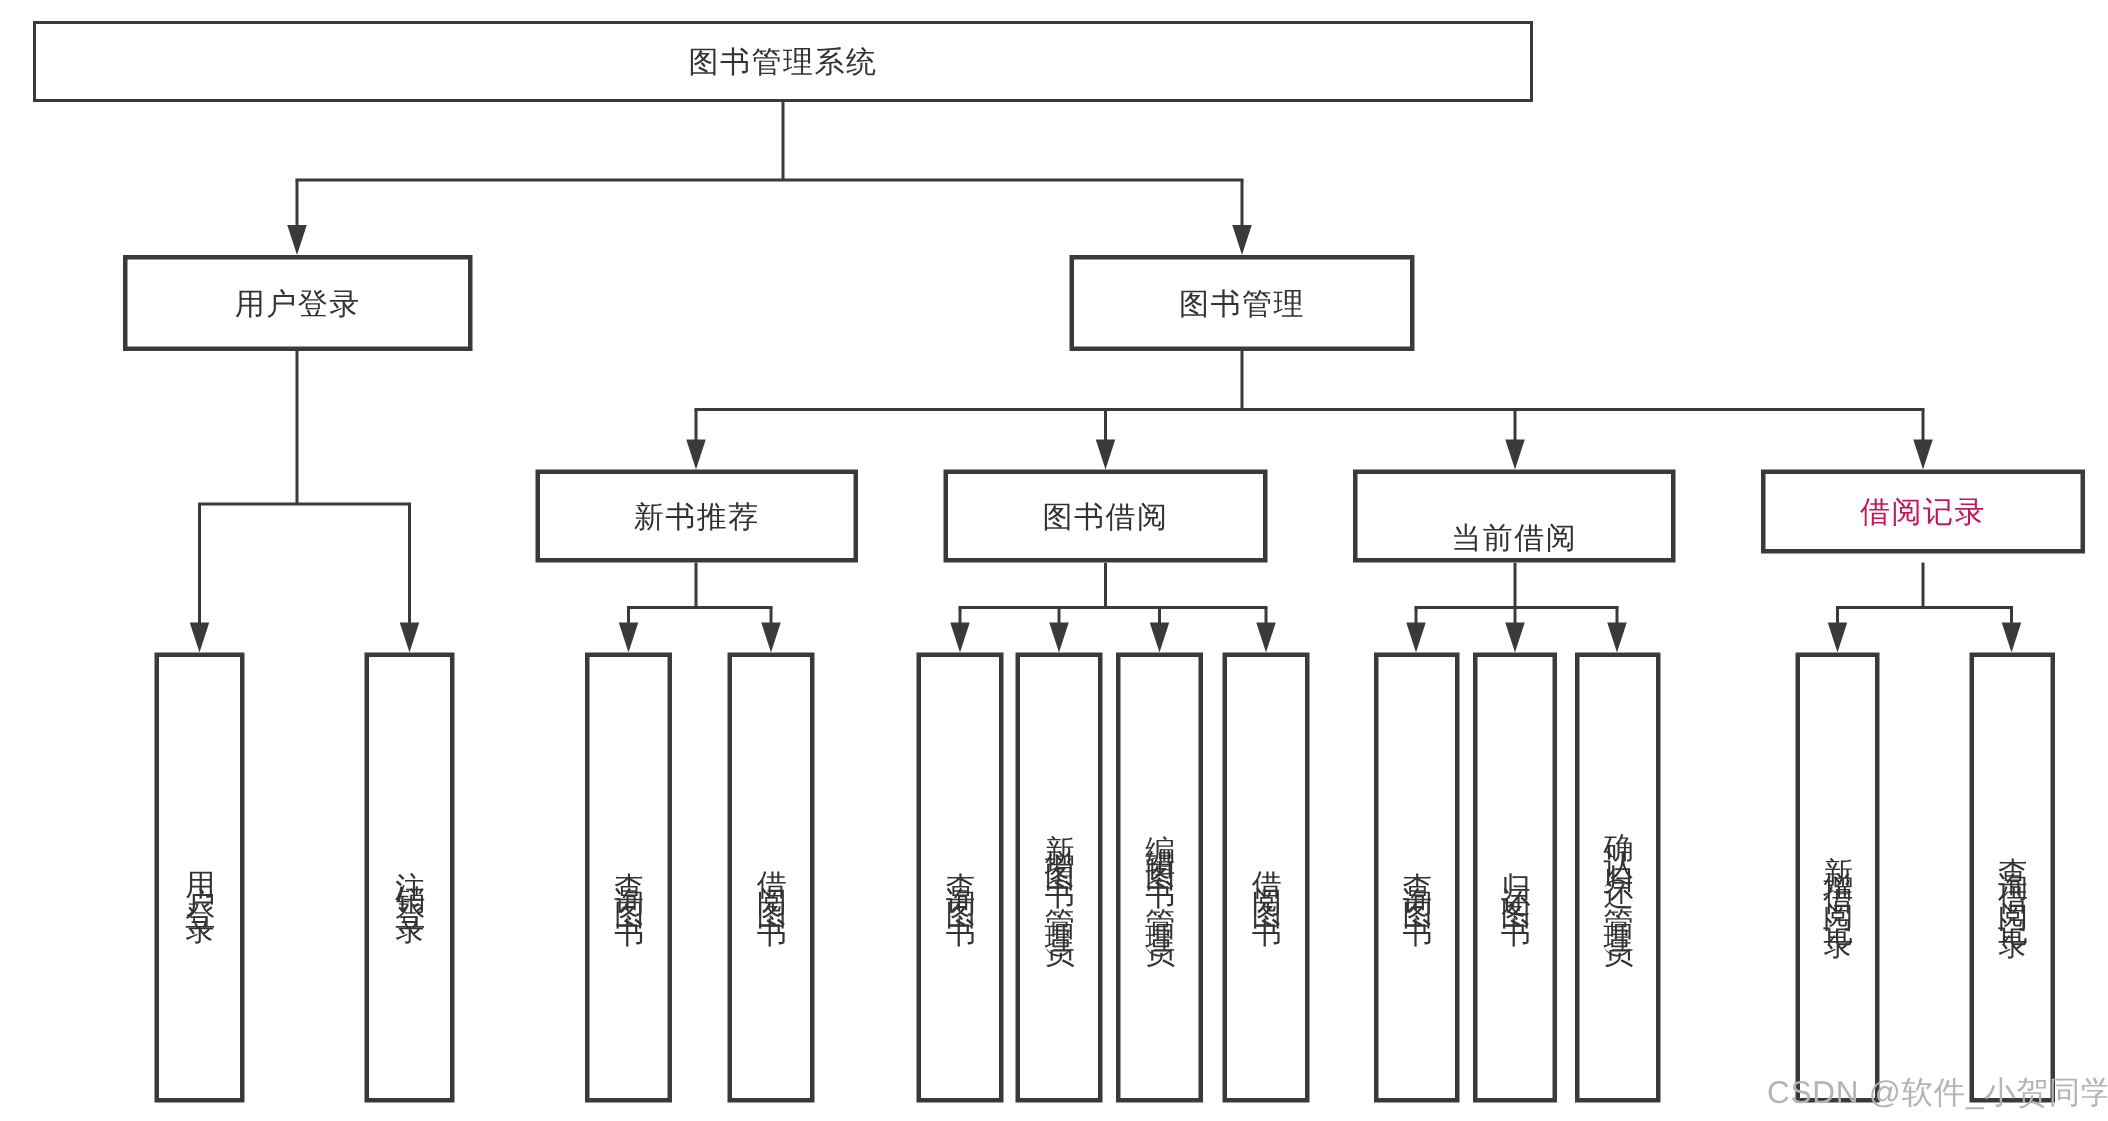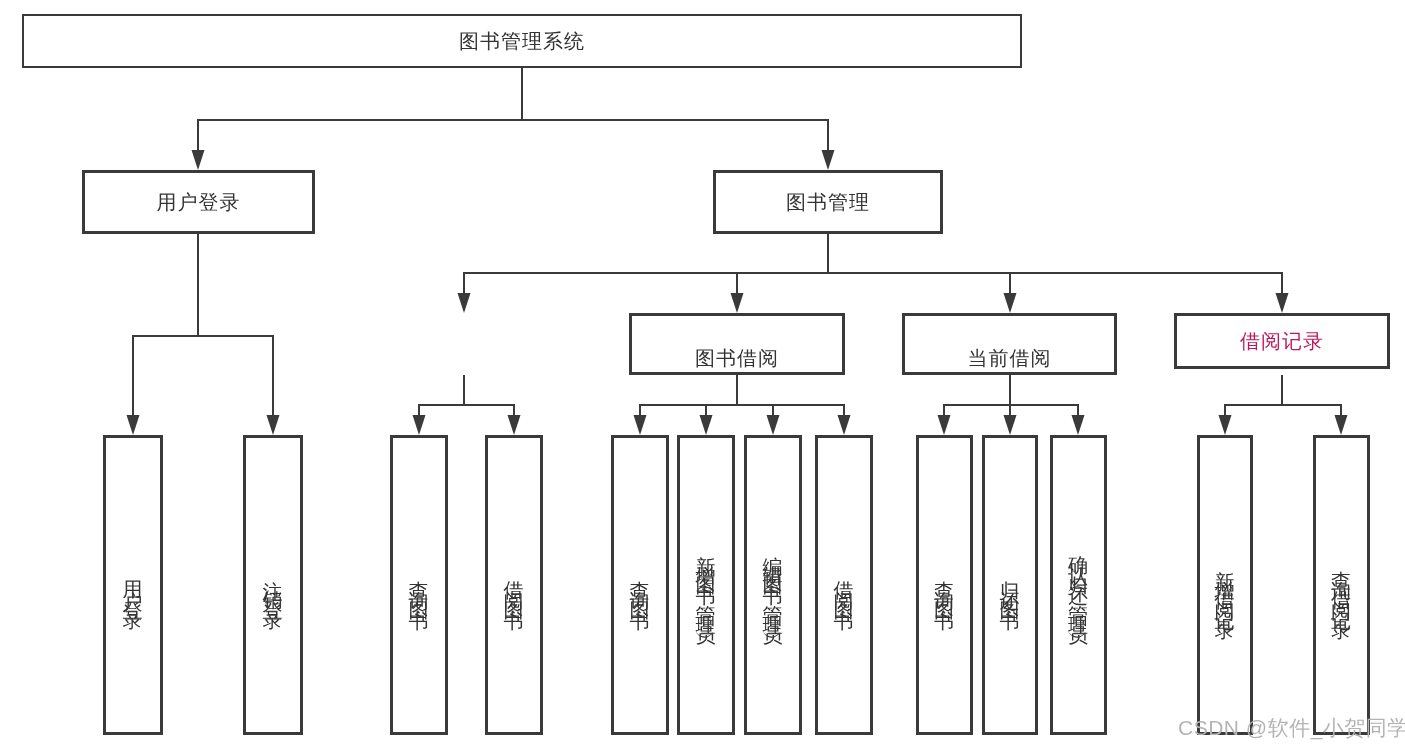--- a/index.html
+++ b/index.html
@@ -142,21 +142,24 @@
     <span class="hlabel">图书管理系统</span>
   </div>
 
   <div class="node" style="left: 82px; top: 170px; width: 233px; height: 64px; border-color: rgb(58, 58, 58); color: rgb(51, 51, 51);">
     <span class="hlabel">用户登录</span>
   </div>
   <div class="node" style="left: 713px; top: 170px; width: 230px; height: 64px; border-color: rgb(58, 58, 58); color: rgb(51, 51, 51);">
     <span class="hlabel">图书管理</span>
   </div>
 
-  <div class="node" style="left: 629px; top: 313px; width: 216px; height: 62px; border-color: rgb(58, 58, 58); color: rgb(51, 51, 51); align-items: flex-end;">
+  <div class="node" style="left: 357px; top: 313px; width: 215px; height: 62px; border-color: rgb(58, 58, 58); color: rgb(51, 51, 51);">
+    <span class="hlabel">新书推荐</span>
+  </div>
+  <div class="node" style="left: 629px; top: 313px; width: 216px; height: 62px; border-color: rgb(58, 58, 58); color: rgb(51, 51, 51);">
     <span class="hlabel">图书借阅</span>
   </div>
   <div class="node" style="left: 902px; top: 313px; width: 215px; height: 62px; border-color: rgb(58, 58, 58); color: rgb(51, 51, 51); align-items: flex-end;">
     <span class="hlabel">当前借阅</span>
   </div>
   <div class="node" style="left: 1174px; top: 313px; width: 216px; height: 56px; border-color: rgb(58, 58, 58); color: #be185d;">
     <span class="hlabel">借阅记录</span>
   </div>
 
   <div class="node vbox" style="left: 103px; top: 435px; width: 60px; height: 300px; border-color: rgb(58, 58, 58); color: rgb(51, 51, 51);">

